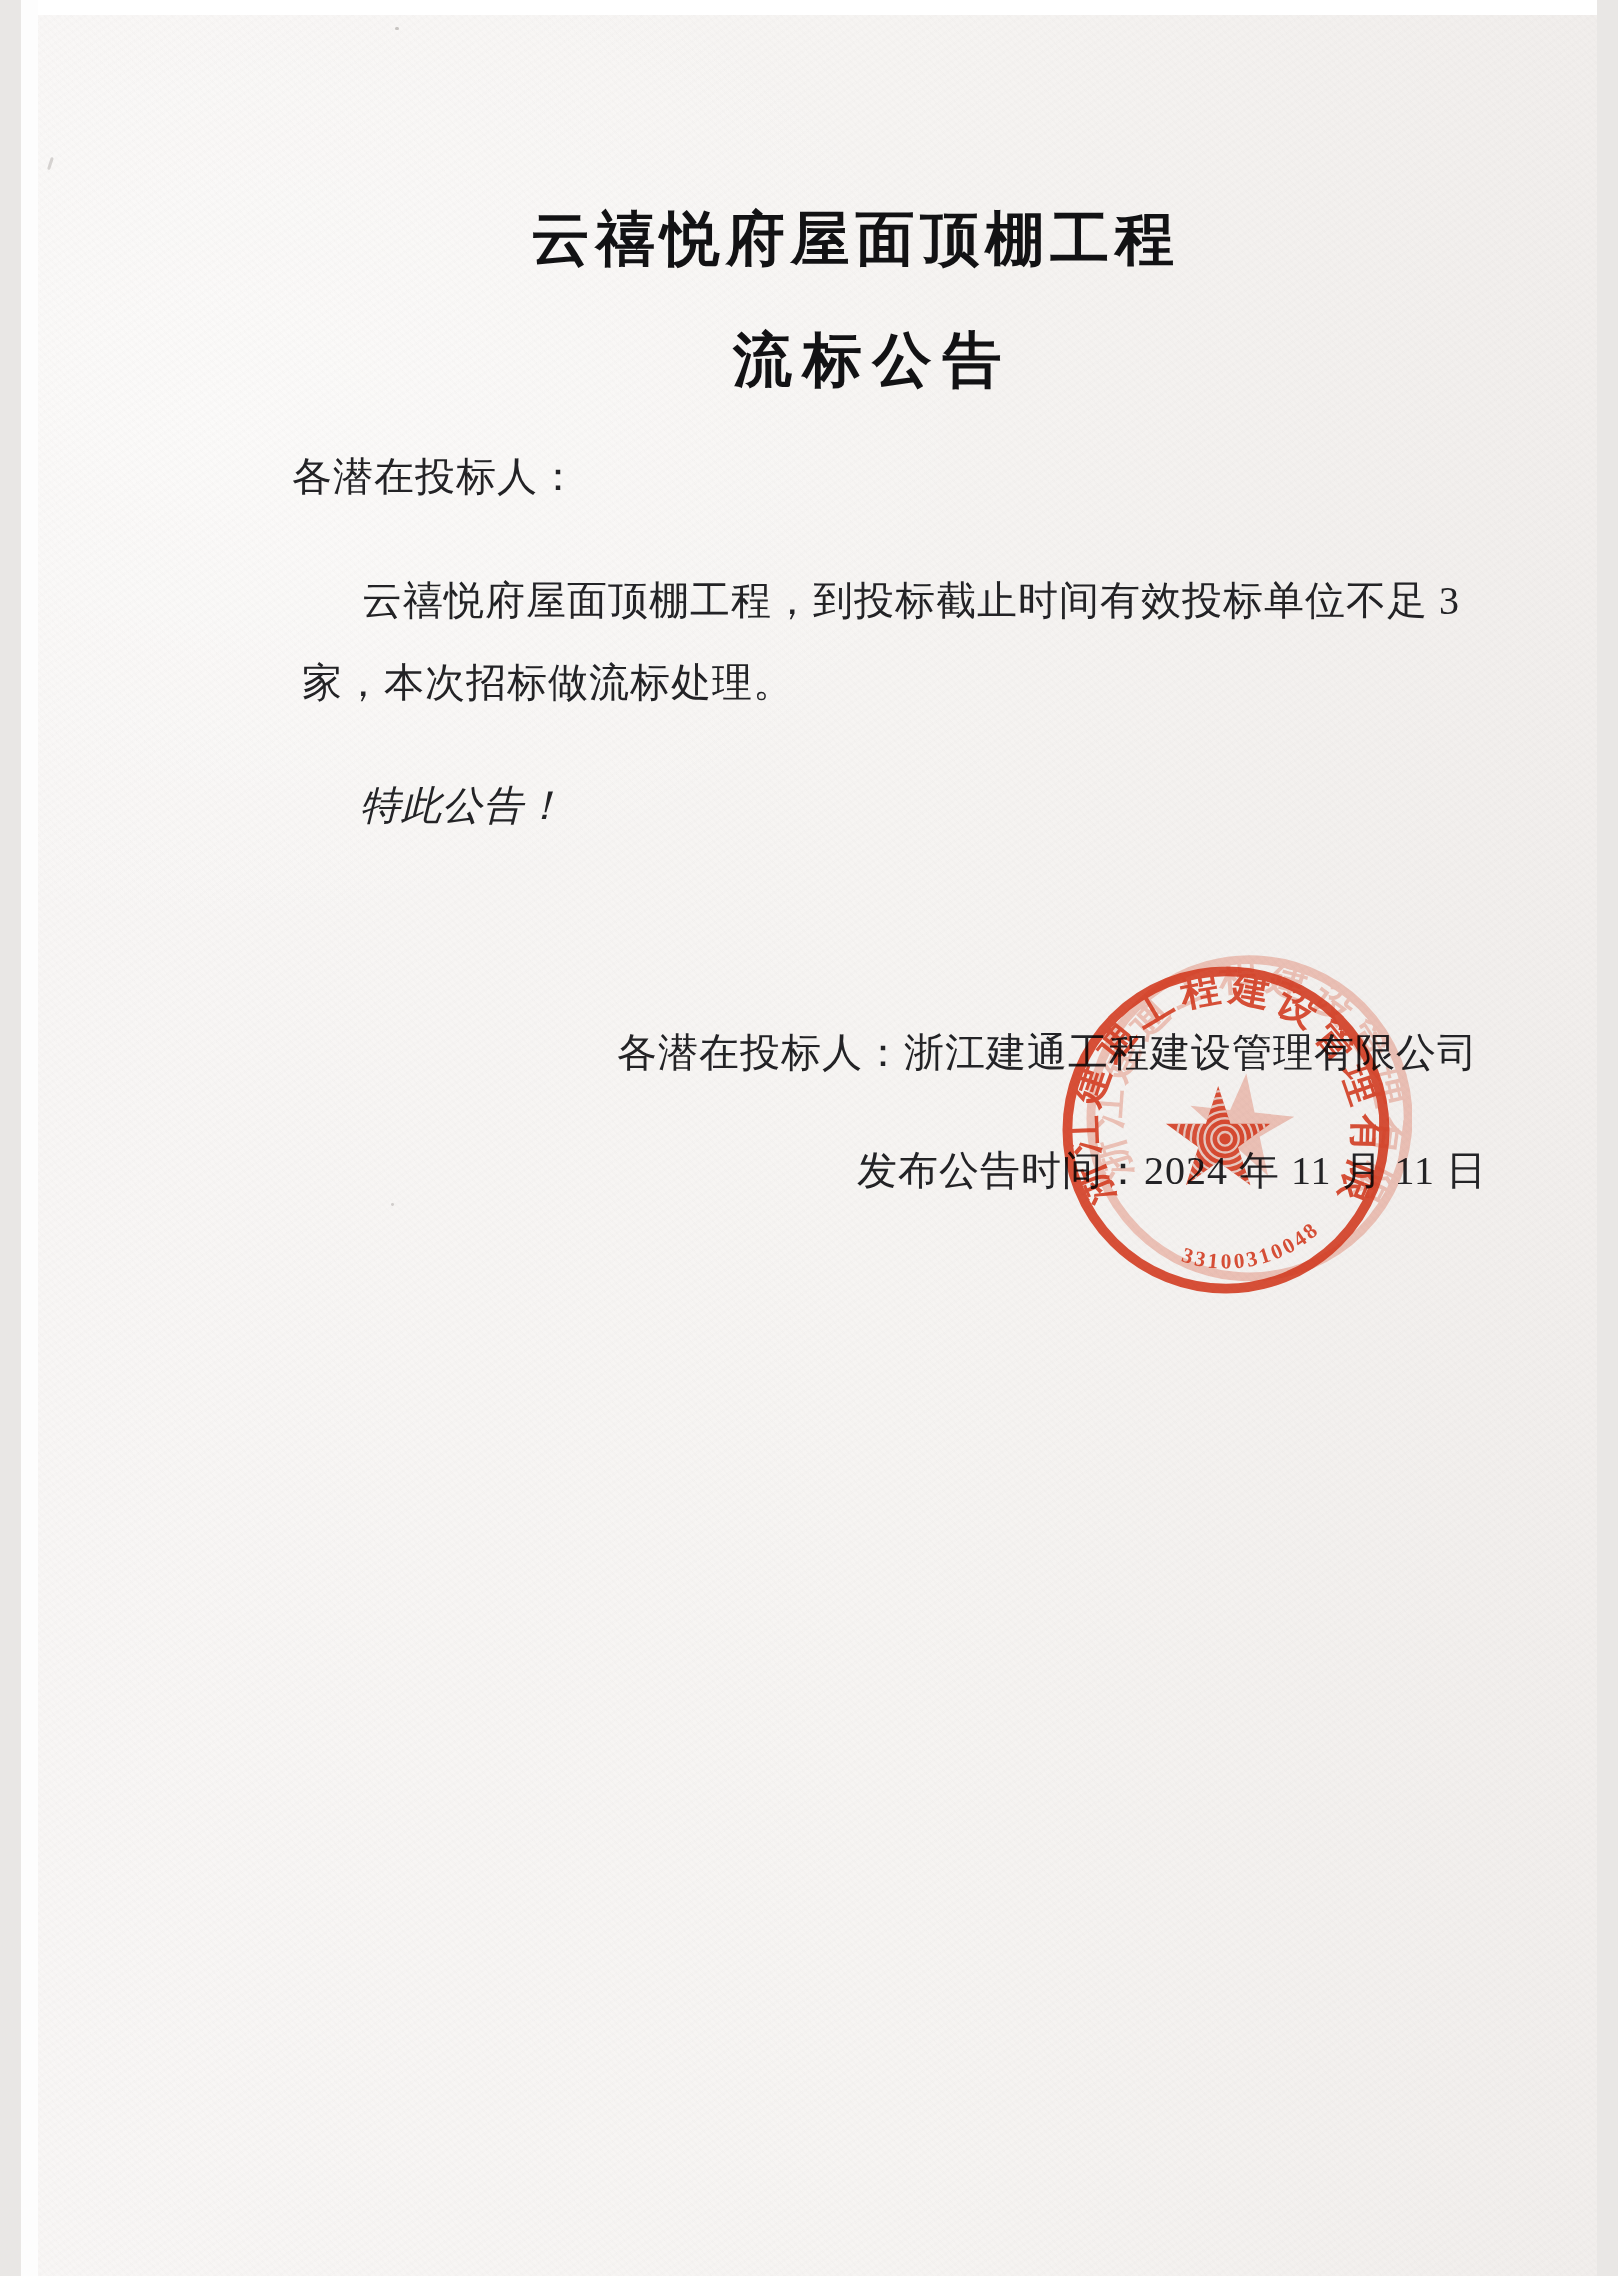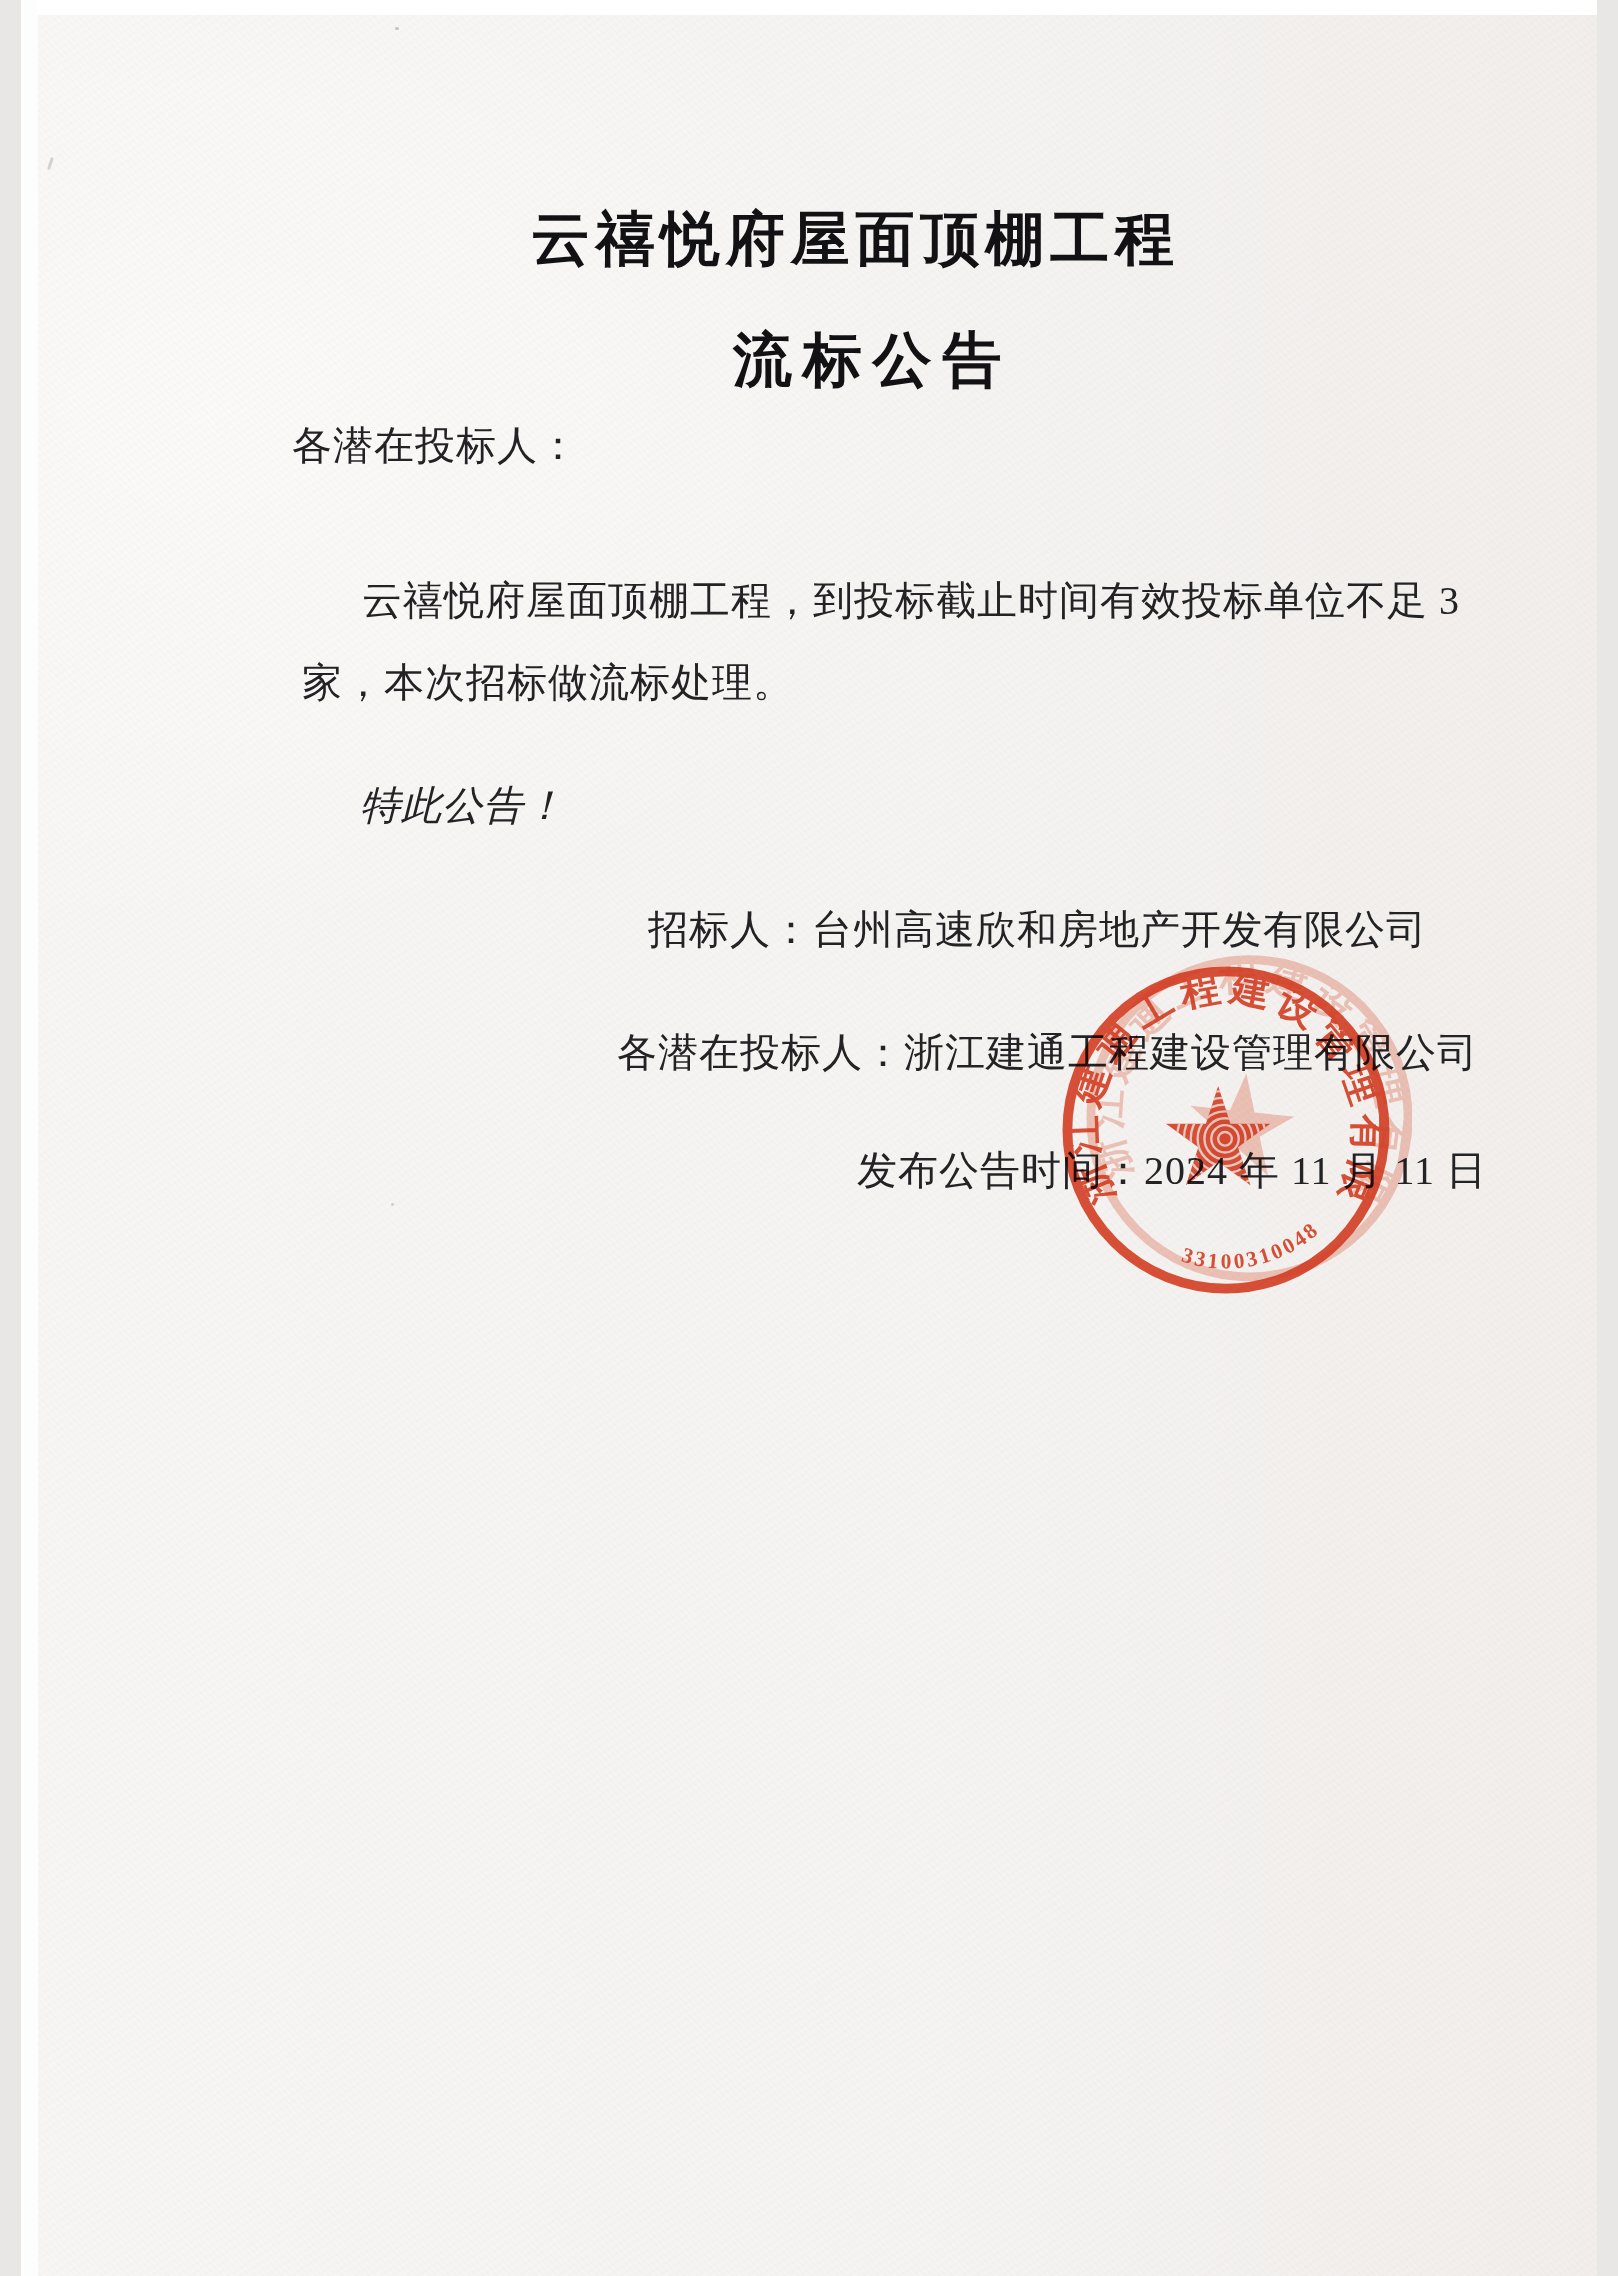--- a/index.html
+++ b/index.html
@@ -17,21 +17,21 @@
     color:#1f1f21;
   }
   
   .edge-top{position:absolute;left:0;top:0;width:100%;height:14.7px;background:#ffffff;}
   .edge-left{position:absolute;left:0;top:0;width:16.7px;height:100%;background:#fdfdfd;}
   .line{position:absolute;white-space:nowrap;}
   .doc-title{font-size:59px;font-weight:bold;color:#121214;}
   .title-1{left:510px;top:200px;letter-spacing:5.9px;}
   .title-2{left:712px;top:321px;letter-spacing:10.8px;}
   .body-text{font-size:40px;letter-spacing:1px;color:#232326;}
-  .salutation{left:271px;top:418px;}
+  .salutation{left:271px;top:449px;}
   .body-1{left:341px;top:573px;}
   .body-2{left:267px;top:655px;margin-left:14px;}
   .closing{left:339px;top:778px;font-style:italic;}
   .tenderer{left:627px;top:902px;}
   .agency{left:596px;top:1025px;}
   .date-line{left:808px;top:1143px;margin-left:28px;}
   
   .seal{
     position:absolute;left:1019px;top:944px;width:372px;height:372px;
     mix-blend-mode:multiply;
@@ -53,21 +53,20 @@
   <div class="edge-left"></div>
 
   <div class="line doc-title title-1">云禧悦府屋面顶棚工程</div>
   <div class="line doc-title title-2">流标公告</div>
 
   <div class="line body-text salutation">各潜在投标人：</div>
   <div class="line body-text body-1">云禧悦府屋面顶棚工程，到投标截止时间有效投标单位不足 3</div>
   <div class="line body-text body-2">家，本次招标做流标处理。</div>
   <div class="line body-text closing">特此公告！</div>
 
-  <div class="line body-text tenderer">招标人：台州高速欣和房地产开发有限公司</div>
   <div class="line body-text agency">各潜在投标人：浙江建通工程建设管理有限公司</div>
   <div class="line body-text date-line">发布公告时间：2024 年 11 月 11 日</div>
 
   <svg class="seal" viewBox="-190 -190 380 380" xmlns="http://www.w3.org/2000/svg">
     <defs>
       <path id="sealArcTop" d="M -112 70 A 132 132 0 1 1 112 70" fill="none"></path>
       <path id="sealArcBottom" d="M -96 104 A 141.5 141.5 0 0 0 96 104" fill="none"></path>
       <clipPath id="starClip">
         <polygon points="0,-50 11.2,-15.5 47.6,-15.5 18.1,5.9 29.4,40.5 0,19.1 -29.4,40.5 -18.1,5.9 -47.6,-15.5 -11.2,-15.5" transform="translate(-8,11) scale(1.12)"></polygon>
       </clipPath>

